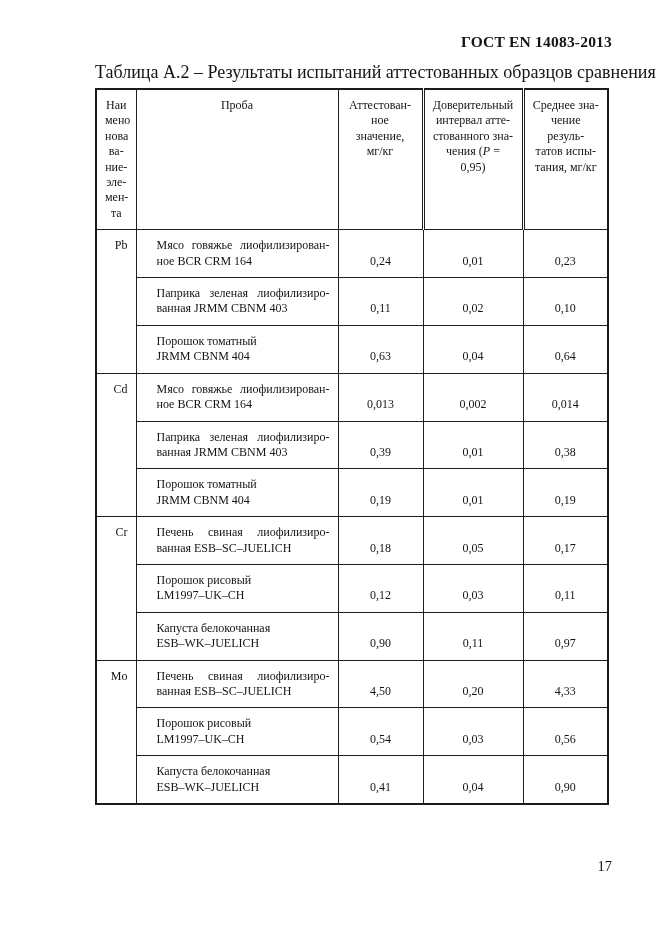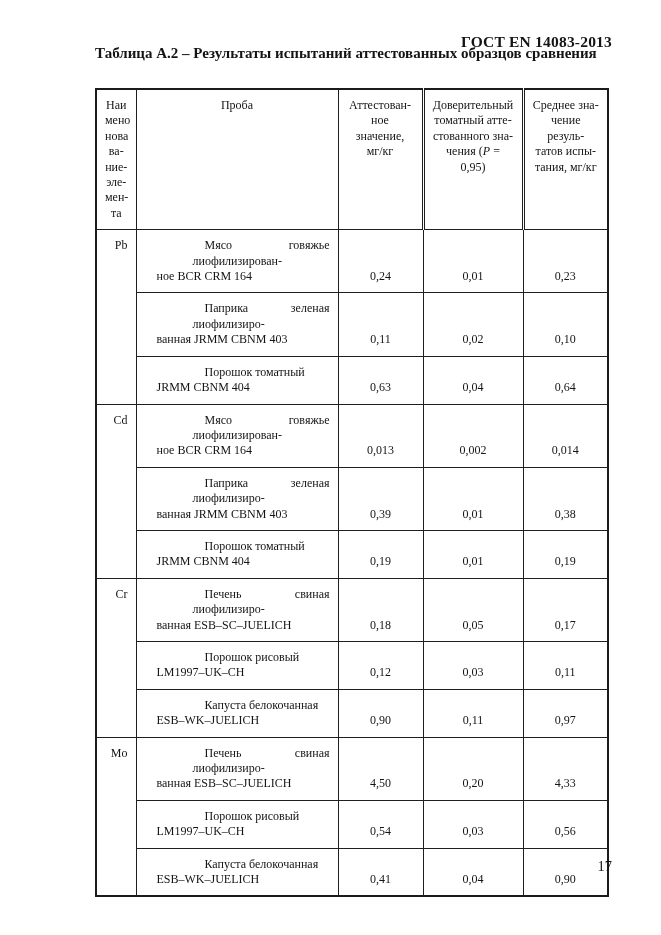--- a/index.html
+++ b/index.html
@@ -6,22 +6,22 @@
   body{
     width:661px;height:935px;background:#ffffff;position:relative;
     font-family:"Liberation Serif","DejaVu Serif",serif;color:#141414;
     overflow:hidden;
   }
   .doc-ref{
     position:absolute;top:33px;right:49px;
     font-size:15.5px;font-weight:bold;letter-spacing:.2px;white-space:nowrap;
   }
   .caption{
-    position:absolute;top:45px;left:95px;width:520px;
-    font-size:15px;white-space:nowrap;font-weight:bold;
+    position:absolute;top:62px;left:95px;width:520px;
+    font-size:18px;white-space:nowrap;
   }
   table.main{
     position:absolute;top:88px;left:95px;width:512px;
     border-collapse:collapse;table-layout:fixed;
     border:2px solid #1b1b1b;
   }
   table.main td, table.main th{
     border:1px solid #1f1f1f;
     padding:8px;font-weight:normal;
     font-size:12px;line-height:15.4px;
@@ -34,21 +34,21 @@
   thead th.dbl-left{border-left:3px double #1f1f1f;}
   td.el-cell{
     vertical-align:top;text-align:right;
     font-size:13px;padding-top:1px;
   }
   td.probe-cell{
     vertical-align:top;
     border-left:3px double #1f1f1f;
     padding:0 2px;
   }
-  td.probe-cell .l1{text-indent:12px;white-space:nowrap;margin-left:48px;}
+  td.probe-cell .l1{text-indent:12px;white-space:nowrap;}
   td.probe-cell .l1.just{
     white-space:normal;text-align:justify;
     -moz-text-align-last:justify;text-align-last:justify;
   }
   td.probe-cell .l2{white-space:nowrap;margin-left:12px;}
   td.num-cell{
     vertical-align:bottom;text-align:center;
     font-size:13px;padding-bottom:1px;
   }
   tbody tr{height:31px;}
@@ -87,21 +87,21 @@
           <div>та</div>
         </th>
       <th>Проба</th>
       <th class="hl" id="hdr-col3">
           <div>Аттестован-</div>
           <div>ное значение,</div>
           <div>мг/кг</div>
         </th>
       <th class="hl dbl-left" id="hdr-col4">
           <div>Доверительный</div>
-          <div>томатный атте-</div>
+          <div>интервал атте-</div>
           <div>стованного зна-</div>
           <div><span>чения (</span><i>P</i><span> = 0,95)</span></div>
         </th>
       <th class="hl dbl-left" id="hdr-col5">
           <div>Среднее зна-</div>
           <div>чение резуль-</div>
           <div>татов испы-</div>
           <div>тания, мг/кг</div>
         </th>
     </tr>

